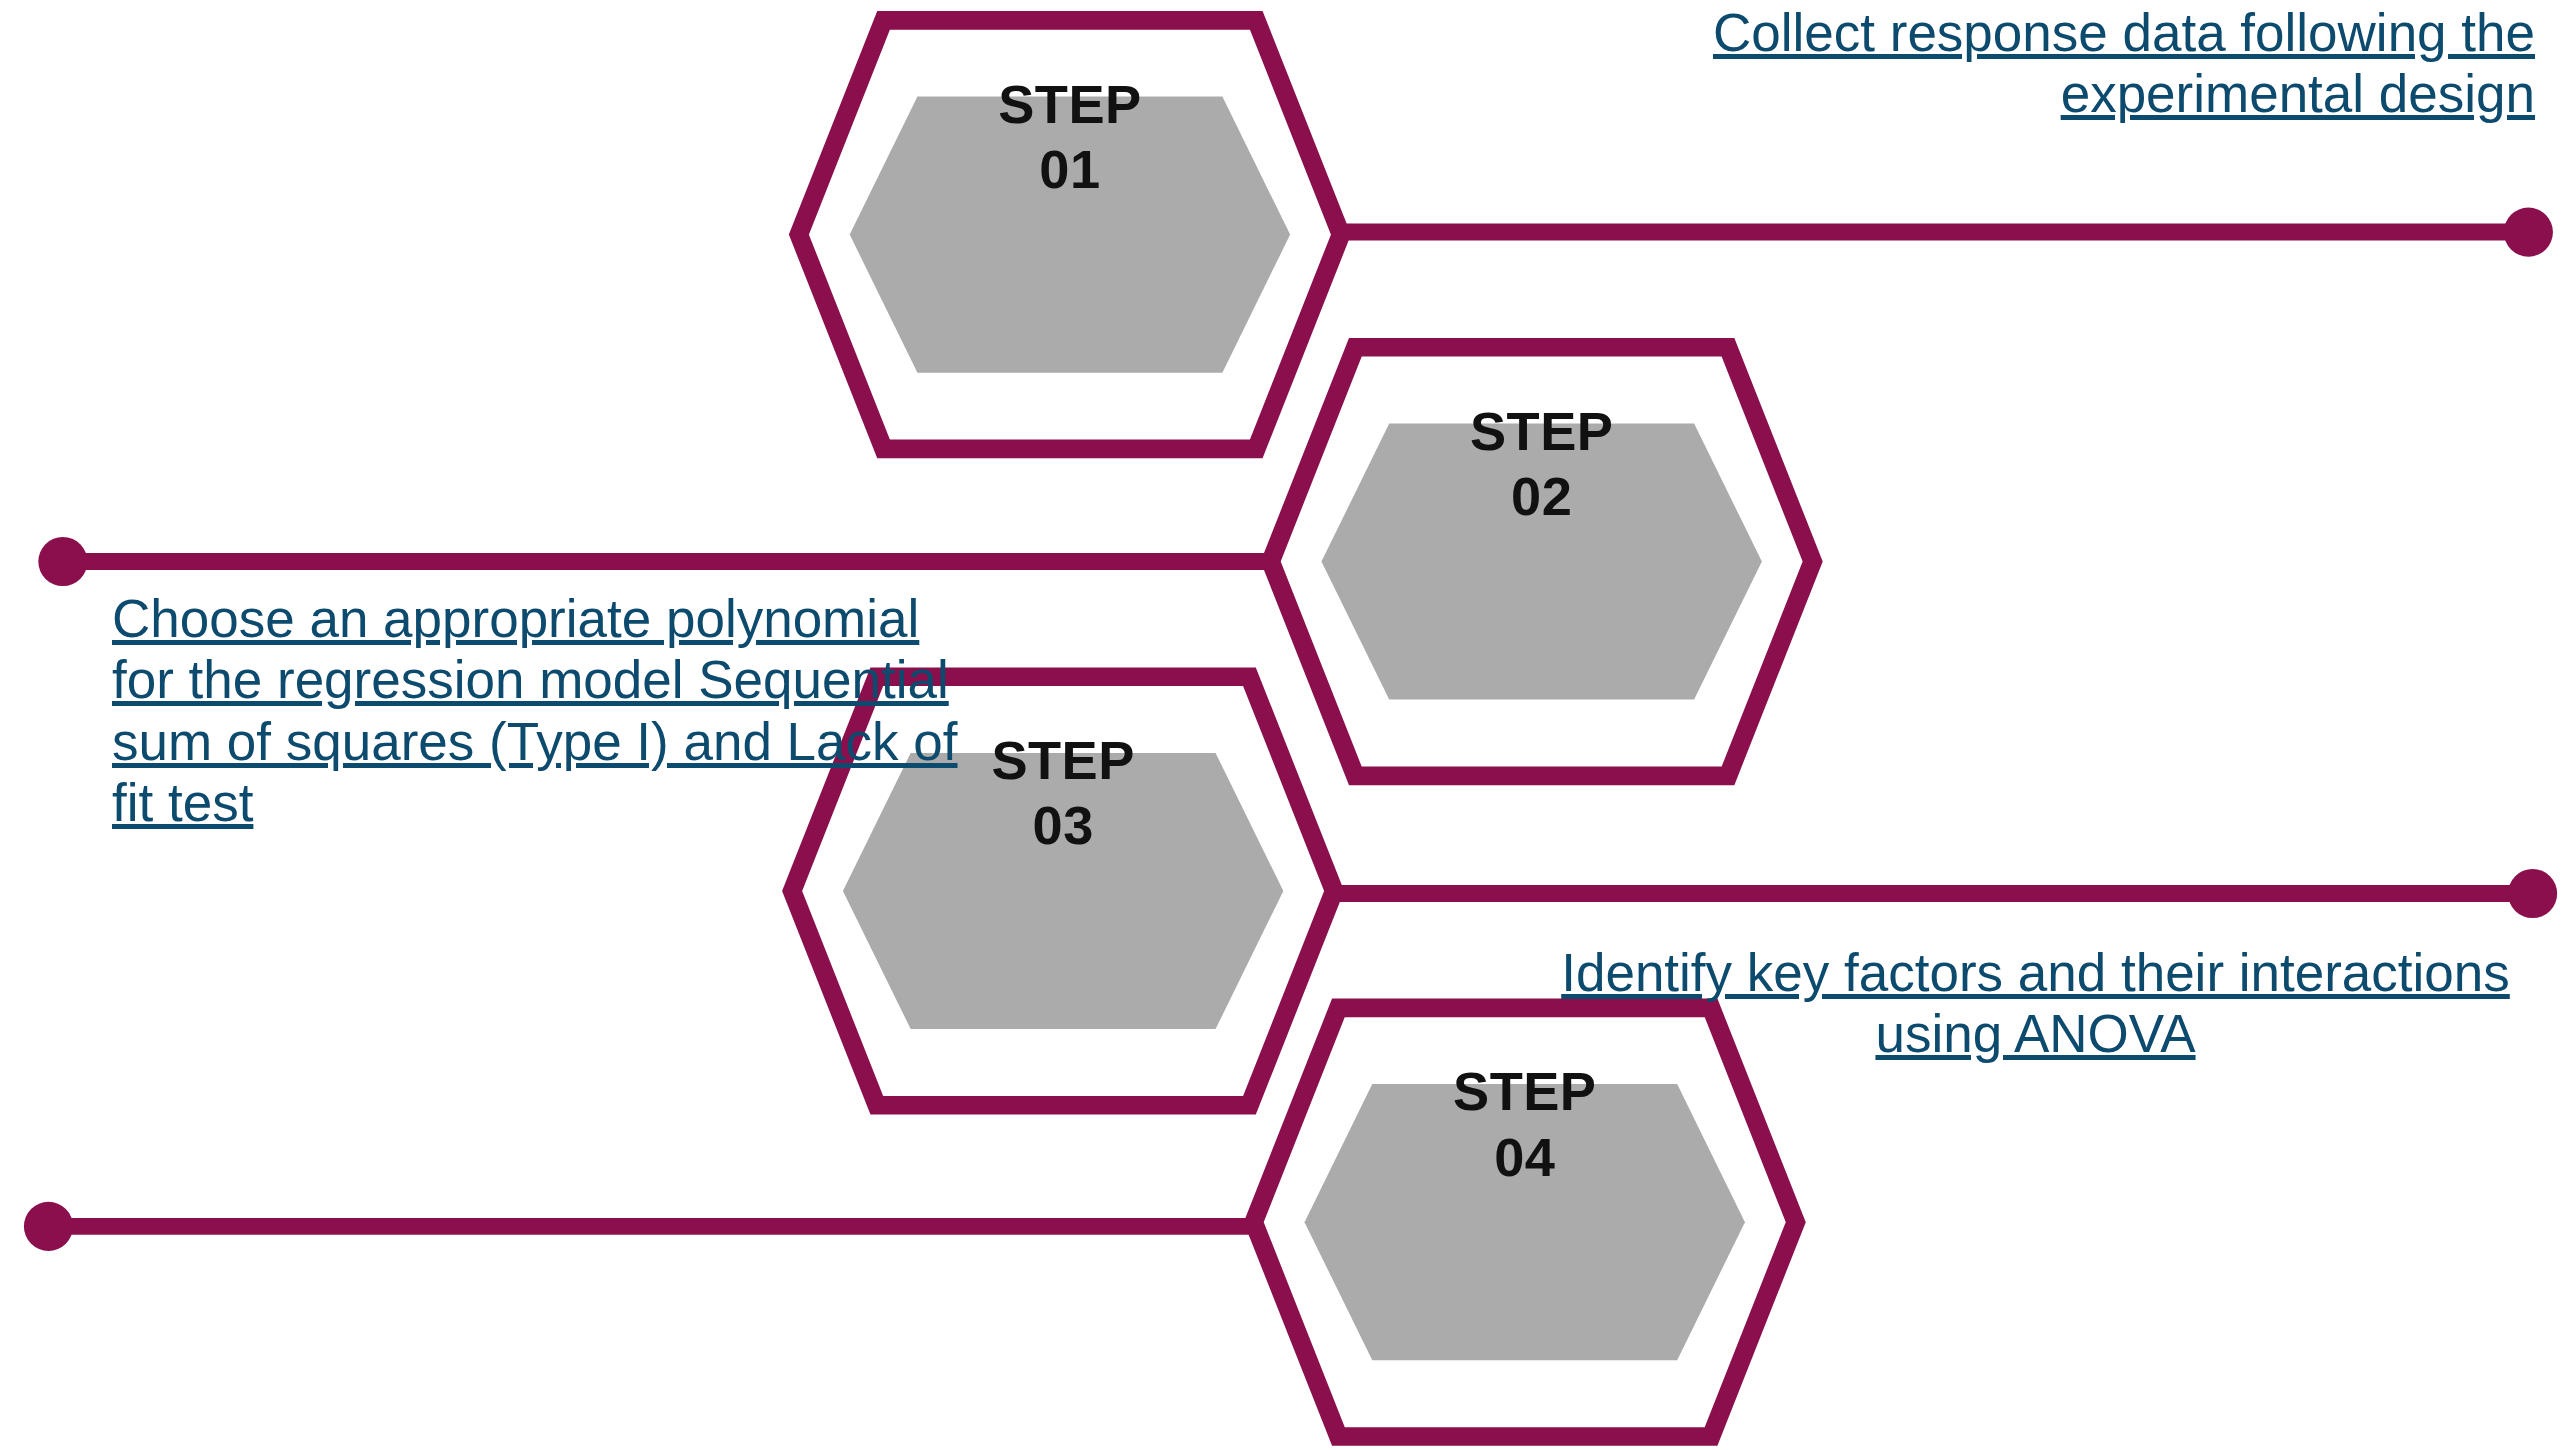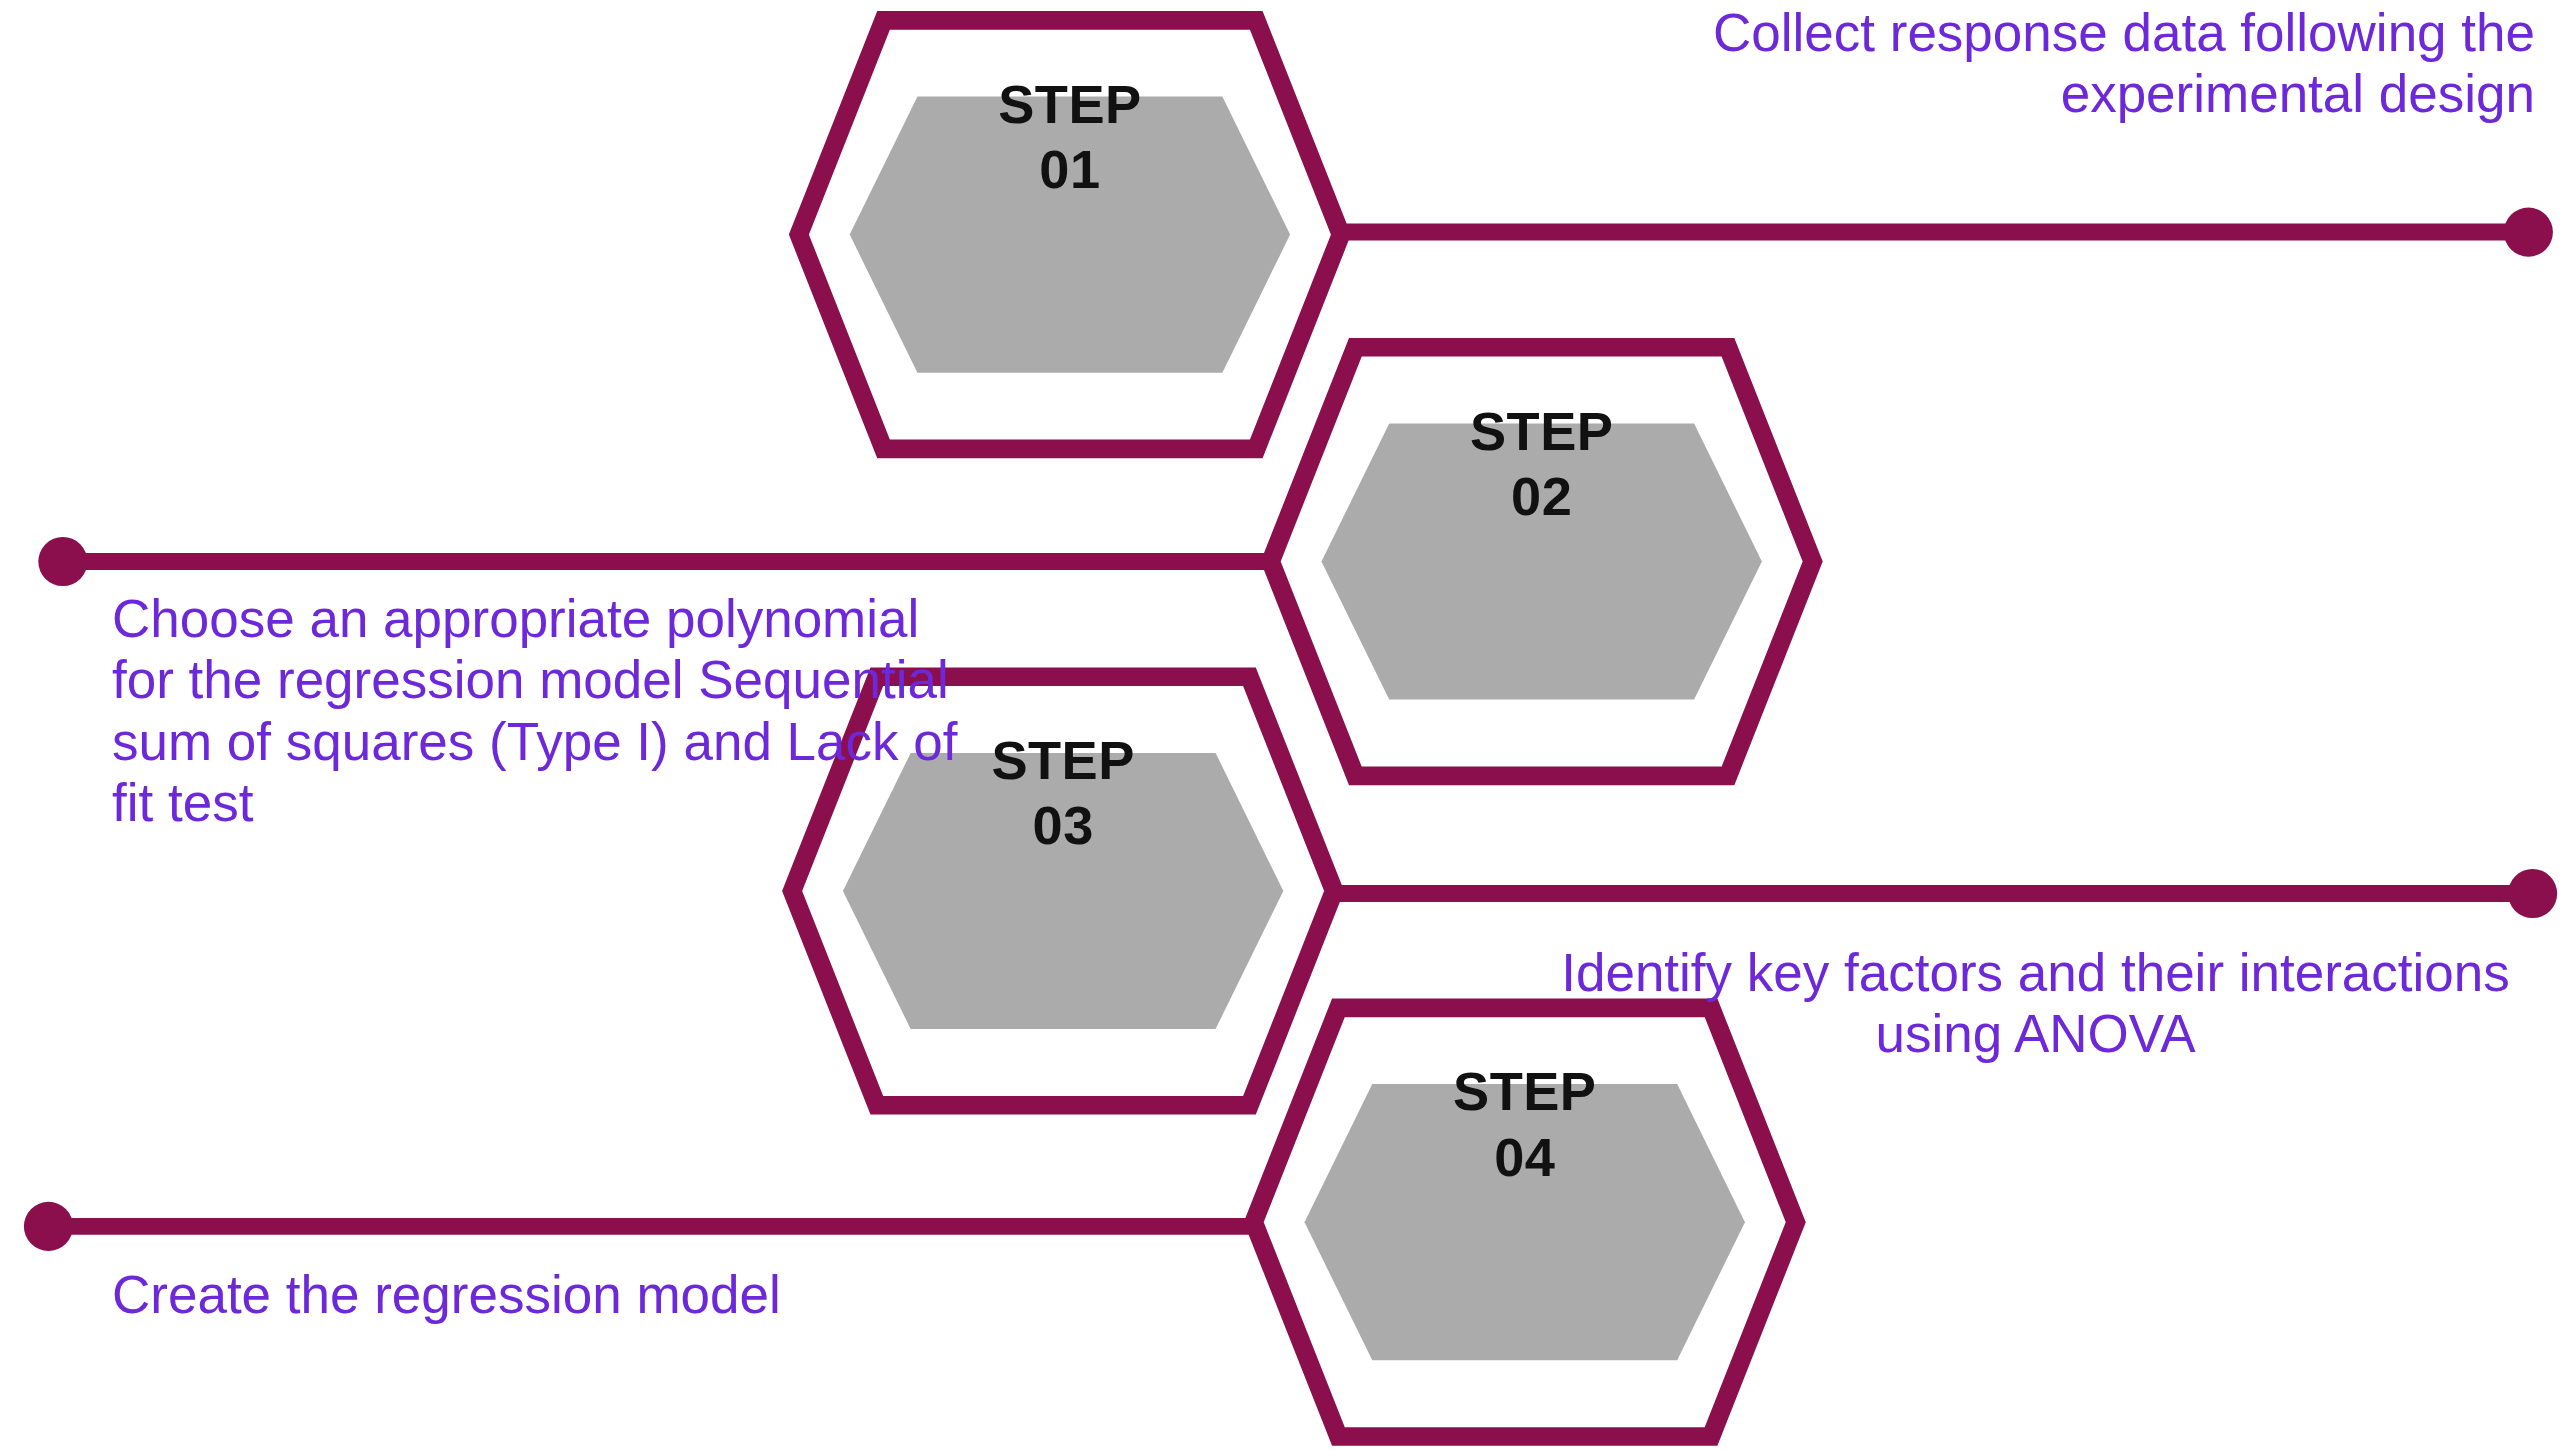--- a/index.html
+++ b/index.html
@@ -32,22 +32,23 @@
     font-size: 64px;
     fill: #111111;
     text-anchor: middle;
     letter-spacing: 0.5px;
   }
   .caption {
     position: absolute;
     font-family: "Liberation Sans", sans-serif;
     font-size: 53px;
     line-height: 1.16;
-    color: #6d28d9;
+    color: #0c4a6e;
     white-space: pre-line;
+    text-decoration: underline;
   }
   .caption-right {
     text-align: right;
   }
   .caption-left {
     text-align: left;
   }
   #caption-step-01 {
     right: 41px;
     top: 1.7px;
@@ -114,16 +115,15 @@
     </g>
 
   </svg>
 
   <div class="caption caption-right" id="caption-step-01">Collect response data following the experimental design</div>
 
   <div class="caption caption-left" id="caption-step-02">Choose an appropriate polynomial for the regression model Sequential sum of squares (Type I) and Lack of fit test</div>
 
   <div class="caption caption-right" id="caption-step-03">Identify key factors and their interactions using ANOVA</div>
 
-  <div class="caption caption-left" id="caption-step-04">Create the regression model</div>
 
 </div>
 
 
 </body></html>

